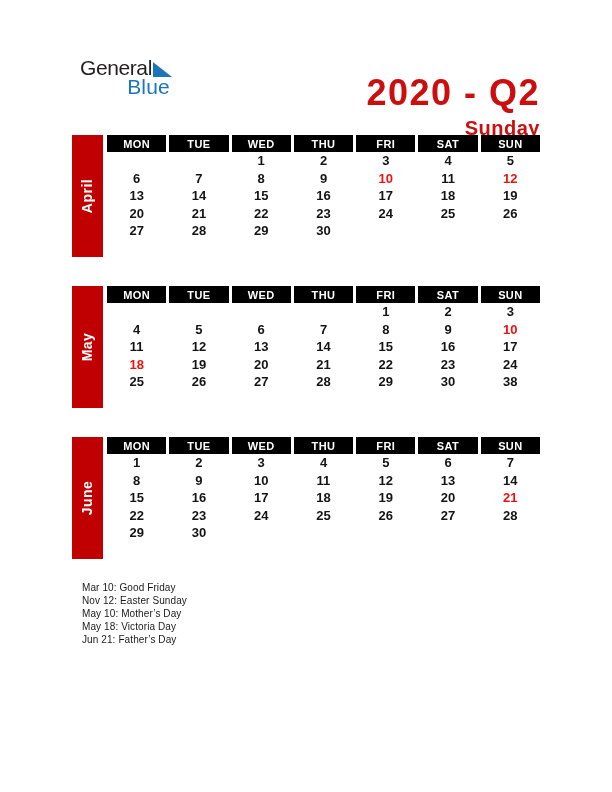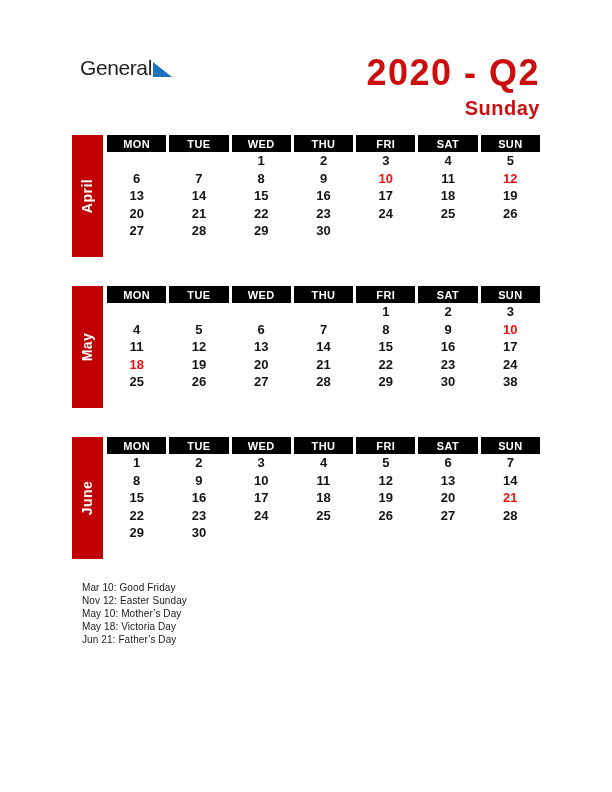--- a/index.html
+++ b/index.html
@@ -35,21 +35,21 @@
   }
   .logo-blue{
     font-size:21px;color:var(--brand-blue);letter-spacing:0.2px;
     line-height:20px;text-align:right;padding-right:2px;margin-top:-1px;
   }
 
   
   .title-block{position:absolute;right:72px;top:54px;text-align:right;width:320px;}
   .title-main{
     font-size:36px;font-weight:bold;color:var(--title-red);
-    letter-spacing:1.5px;line-height:38px;
+    letter-spacing:1.5px;line-height:38px;margin-top:20px;
   }
   .title-sub{
     font-size:20px;font-weight:bold;color:var(--title-red);
     letter-spacing:0.5px;line-height:22px;margin-top:5px;
   }
 
   
   .months{position:absolute;left:72px;top:135px;width:468px;}
   .month{display:flex;height:122px;margin-bottom:29px;}
   .month-label{
@@ -86,20 +86,21 @@
 </head>
 <body>
 
 <div class="page">
 
   <div class="logo">
     <div class="logo-row">
       <span class="logo-general">General</span>
       <span class="logo-triangle"></span>
     </div>
+    <div class="logo-blue">Blue</div>
   </div>
 
   <div class="title-block">
     <div class="title-main">2020 - Q2</div>
     <div class="title-sub">Sunday</div>
   </div>
 
   <div class="months" id="months">
       <div class="month">
         <div class="month-label">

